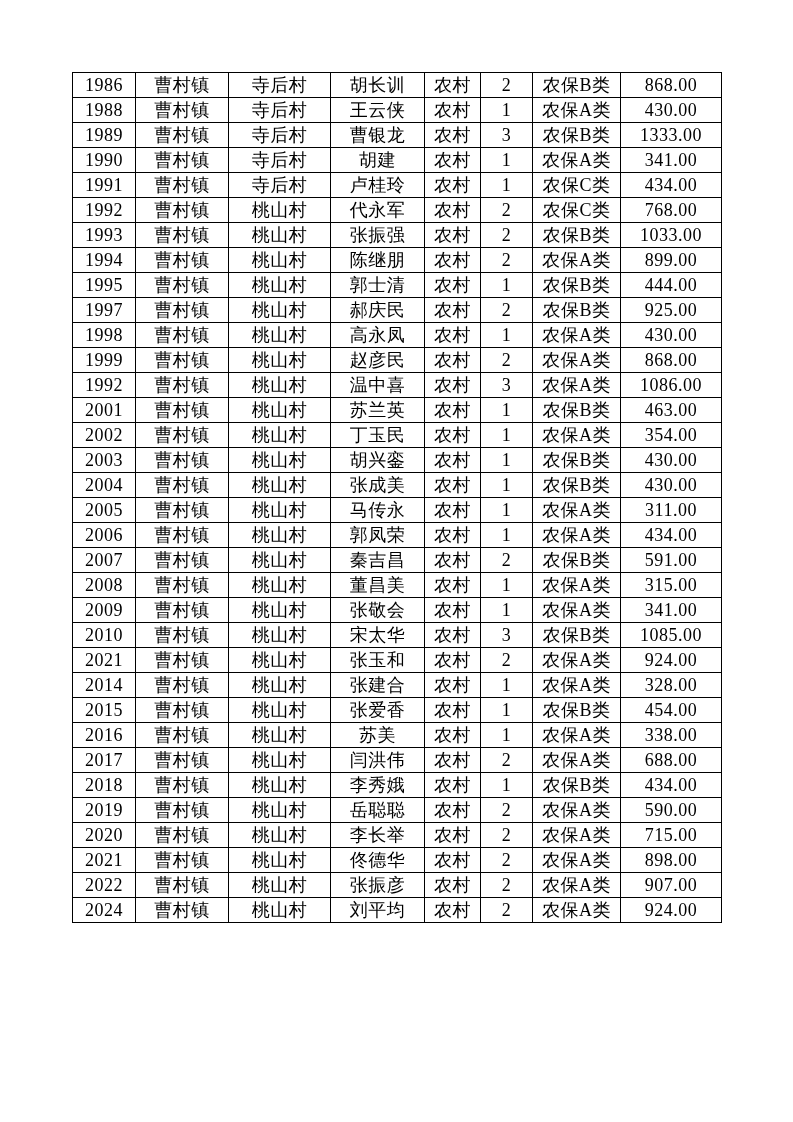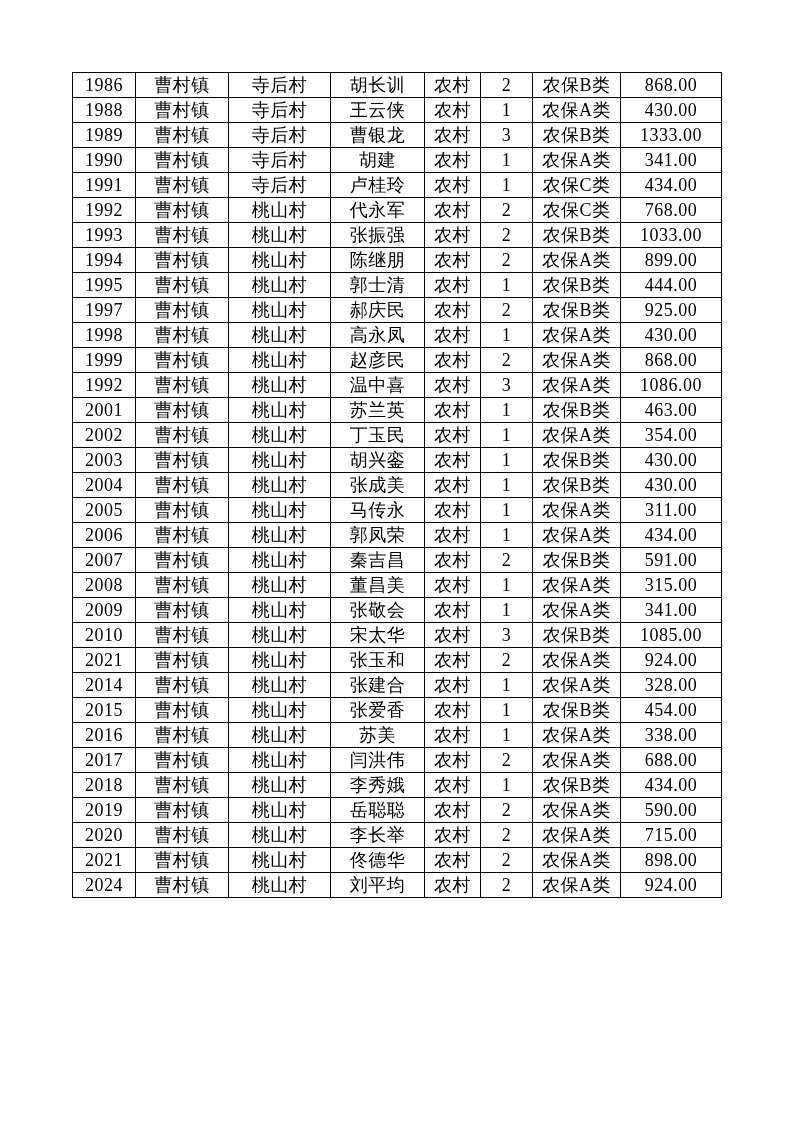--- a/index.html
+++ b/index.html
@@ -373,20 +373,30 @@
           <td>2021</td>
           <td>曹村镇</td>
           <td>桃山村</td>
           <td>佟德华</td>
           <td>农村</td>
           <td>2</td>
           <td>农保A类</td>
           <td>898.00</td>
         </tr>
         <tr>
+          <td>2022</td>
+          <td>曹村镇</td>
+          <td>桃山村</td>
+          <td>张振彦</td>
+          <td>农村</td>
+          <td>2</td>
+          <td>农保A类</td>
+          <td>907.00</td>
+        </tr>
+        <tr>
           <td>2024</td>
           <td>曹村镇</td>
           <td>桃山村</td>
           <td>刘平均</td>
           <td>农村</td>
           <td>2</td>
           <td>农保A类</td>
           <td>924.00</td>
         </tr>
       </tbody>

